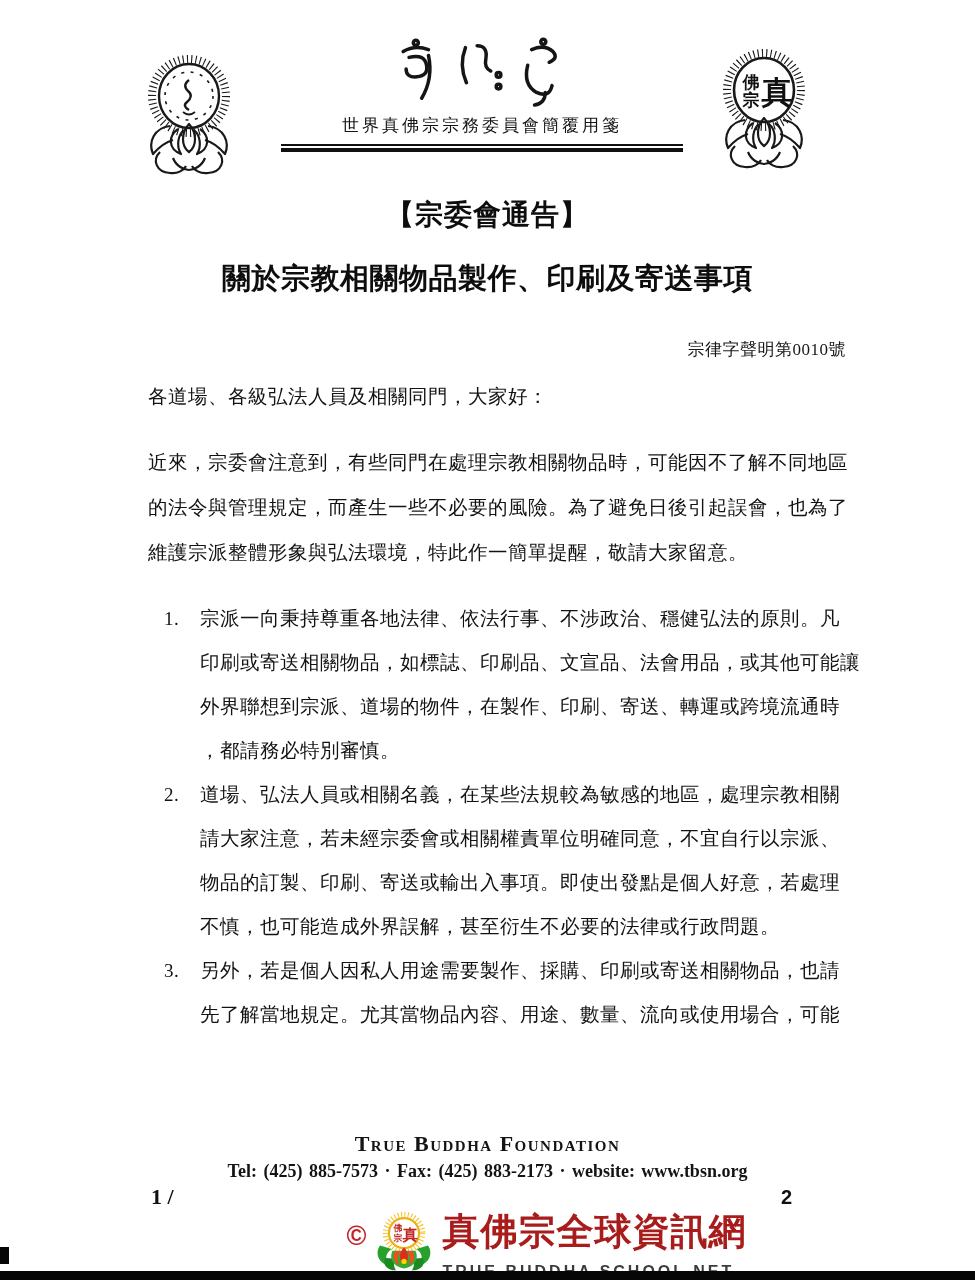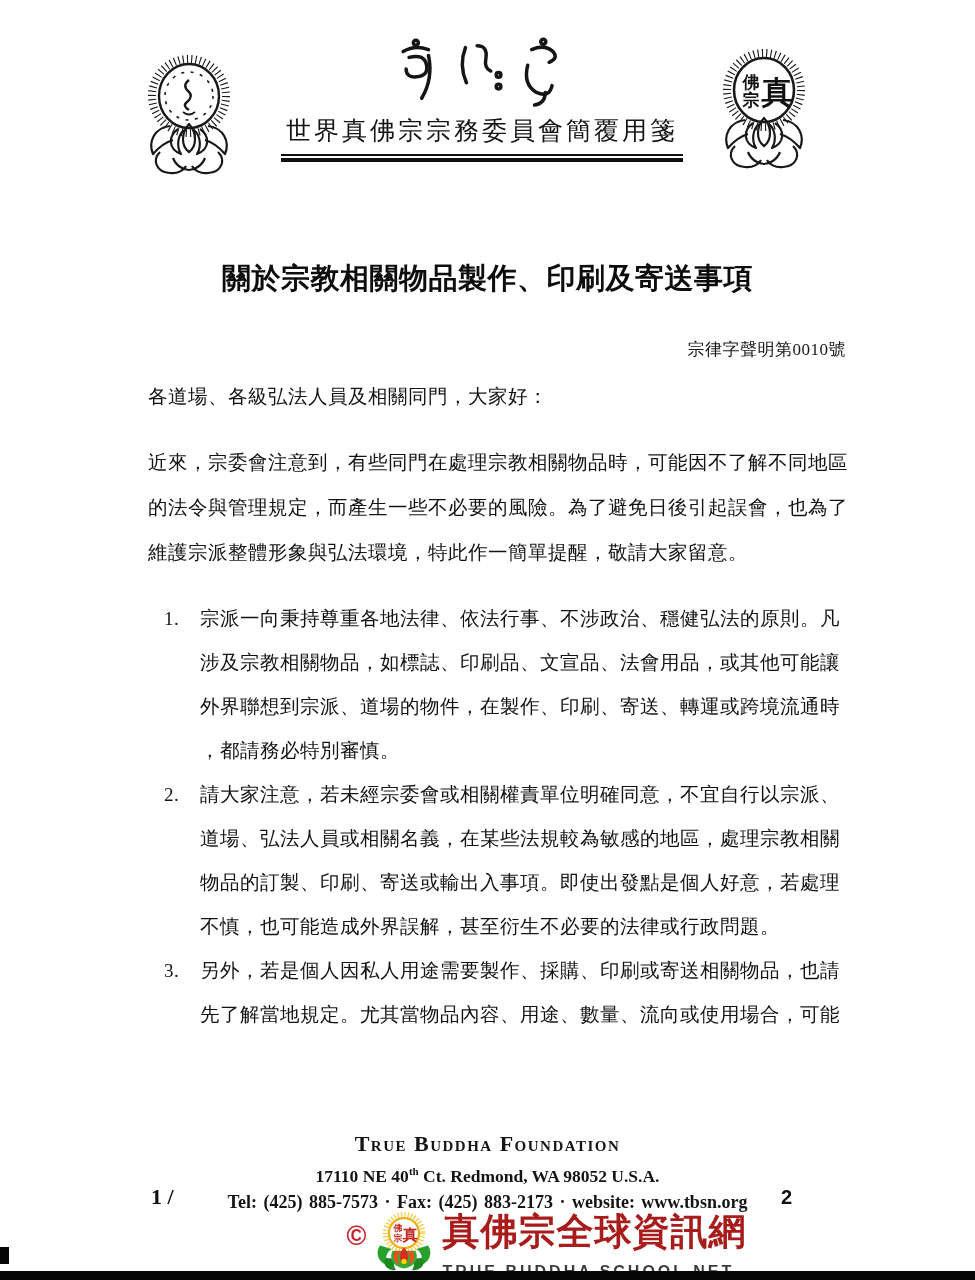--- a/index.html
+++ b/index.html
@@ -10,21 +10,21 @@
     background:#ffffff; color:#111; overflow:hidden;
   }
 
   
   .seal { position:absolute; }
   .seal-left  { left:140px; top:54px; width:98px; height:124px; }
   .seal-right { left:714px; top:48px; width:100px; height:124px; }
   .head-center { position:absolute; left:247px; top:36px; width:470px; text-align:center; }
   .tibetan { width:186px; height:72px; display:block; margin:0 auto; }
   .letterhead {
-    margin-top:6px; font-size:25px; letter-spacing:3px; color:#141414;
+    margin-top:6px; font-size:17px; letter-spacing:3px; color:#141414;
     white-space:nowrap; font-weight:500;
   }
   .rule { width:402px; margin:7px auto 0; }
   .rule .thin  { height:2px; background:#101010; }
   .rule .thick { height:4px; background:#101010; margin-top:2px; }
 
   
   .doc-title {
     position:absolute; top:196px; left:0; width:975px; text-align:center;
     font-size:28px; font-weight:bold; letter-spacing:1px; color:#0d0d0d;
@@ -134,58 +134,58 @@
       <path d="M38 75 C28 82 28 95 41 100 C36 92 38 81 44 76"></path>
       <path d="M60 75 C70 82 70 95 57 100 C62 92 60 81 54 76"></path>
       <path d="M30 72 C14 74 8 88 13 100 C20 92 26 88 33 86"></path>
       <path d="M68 72 C84 74 90 88 85 100 C78 92 72 88 65 86"></path>
       <path d="M20 98 C12 106 16 118 30 119 C38 120 44 116 46 112"></path>
       <path d="M78 98 C86 106 82 118 68 119 C60 120 54 116 52 112"></path>
       <path d="M33 104 C36 112 44 116 49 116 C54 116 62 112 65 104"></path>
     </g>
   </svg>
 
+  <div class="doc-title">【宗委會通告】</div>
   <div class="doc-subject">關於宗教相關物品製作、印刷及寄送事項</div>
   <div class="doc-ref">宗律字聲明第0010號</div>
 
   <div class="doc-body">
     <div class="greeting">各道場、各級弘法人員及相關同門，大家好：</div>
 
     <div class="intro">
       <div class="bline">近來，宗委會注意到，有些同門在處理宗教相關物品時，可能因不了解不同地區</div>
       <div class="bline">的法令與管理規定，而產生一些不必要的風險。為了避免日後引起誤會，也為了</div>
       <div class="bline">維護宗派整體形象與弘法環境，特此作一簡單提醒，敬請大家留意。</div>
     </div>
 
     <div class="list">
       <div class="item">
         <span class="num">1.</span>
         <div class="bline">宗派一向秉持尊重各地法律、依法行事、不涉政治、穩健弘法的原則。凡</div>
-        <div class="bline">涉及宗教相關物品，如標誌、印刷品、文宣品、法會用品，或其他可能讓</div>
+        <div class="bline">印刷或寄送相關物品，如標誌、印刷品、文宣品、法會用品，或其他可能讓</div>
         <div class="bline">外界聯想到宗派、道場的物件，在製作、印刷、寄送、轉運或跨境流通時</div>
         <div class="bline">，都請務必特別審慎。</div>
       </div>
       <div class="item">
         <span class="num">2.</span>
+        <div class="bline">道場、弘法人員或相關名義，在某些法規較為敏感的地區，處理宗教相關</div>
         <div class="bline">請大家注意，若未經宗委會或相關權責單位明確同意，不宜自行以宗派、</div>
-        <div class="bline">道場、弘法人員或相關名義，在某些法規較為敏感的地區，處理宗教相關</div>
         <div class="bline">物品的訂製、印刷、寄送或輸出入事項。即使出發點是個人好意，若處理</div>
         <div class="bline">不慎，也可能造成外界誤解，甚至衍生不必要的法律或行政問題。</div>
       </div>
       <div class="item">
         <span class="num">3.</span>
         <div class="bline">另外，若是個人因私人用途需要製作、採購、印刷或寄送相關物品，也請</div>
         <div class="bline">先了解當地規定。尤其當物品內容、用途、數量、流向或使用場合，可能</div>
       </div>
     </div>
   </div>
 
   <div class="footer">
     <div class="f-org">True Buddha Foundation</div>
-    <div class="f-addr"><span>17110 NE 40</span><sup>th</sup><span> Ct. Redmond, WA 98052 U.S.A.</span></div>
     <div class="f-contact">Tel: (425) 885-7573   ·   Fax: (425) 883-2173   ·   website: www.tbsn.org</div>
   </div>
   <div class="page-num page-num-left">1 /</div>
   <div class="page-num page-num-right">2</div>
 
   <div class="banner">
     <div class="banner-inner">
       <span class="copyright">©</span>
       <svg class="emblem" viewBox="0 0 70 68">
         <circle cx="35" cy="24" r="21" fill="none" stroke="#f3c425" stroke-width="6" stroke-dasharray="1.2 2.6"></circle>

